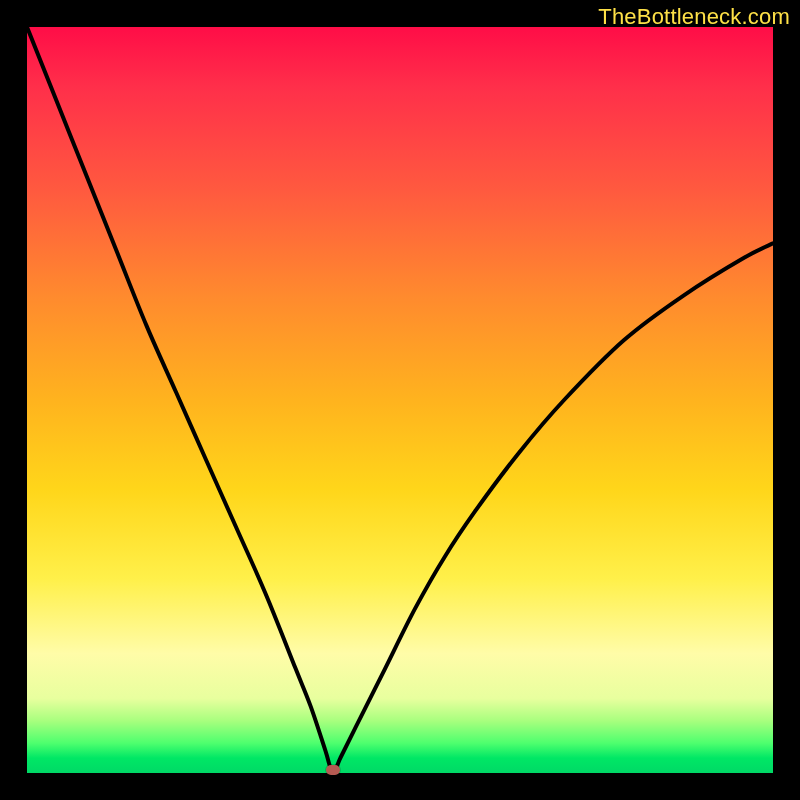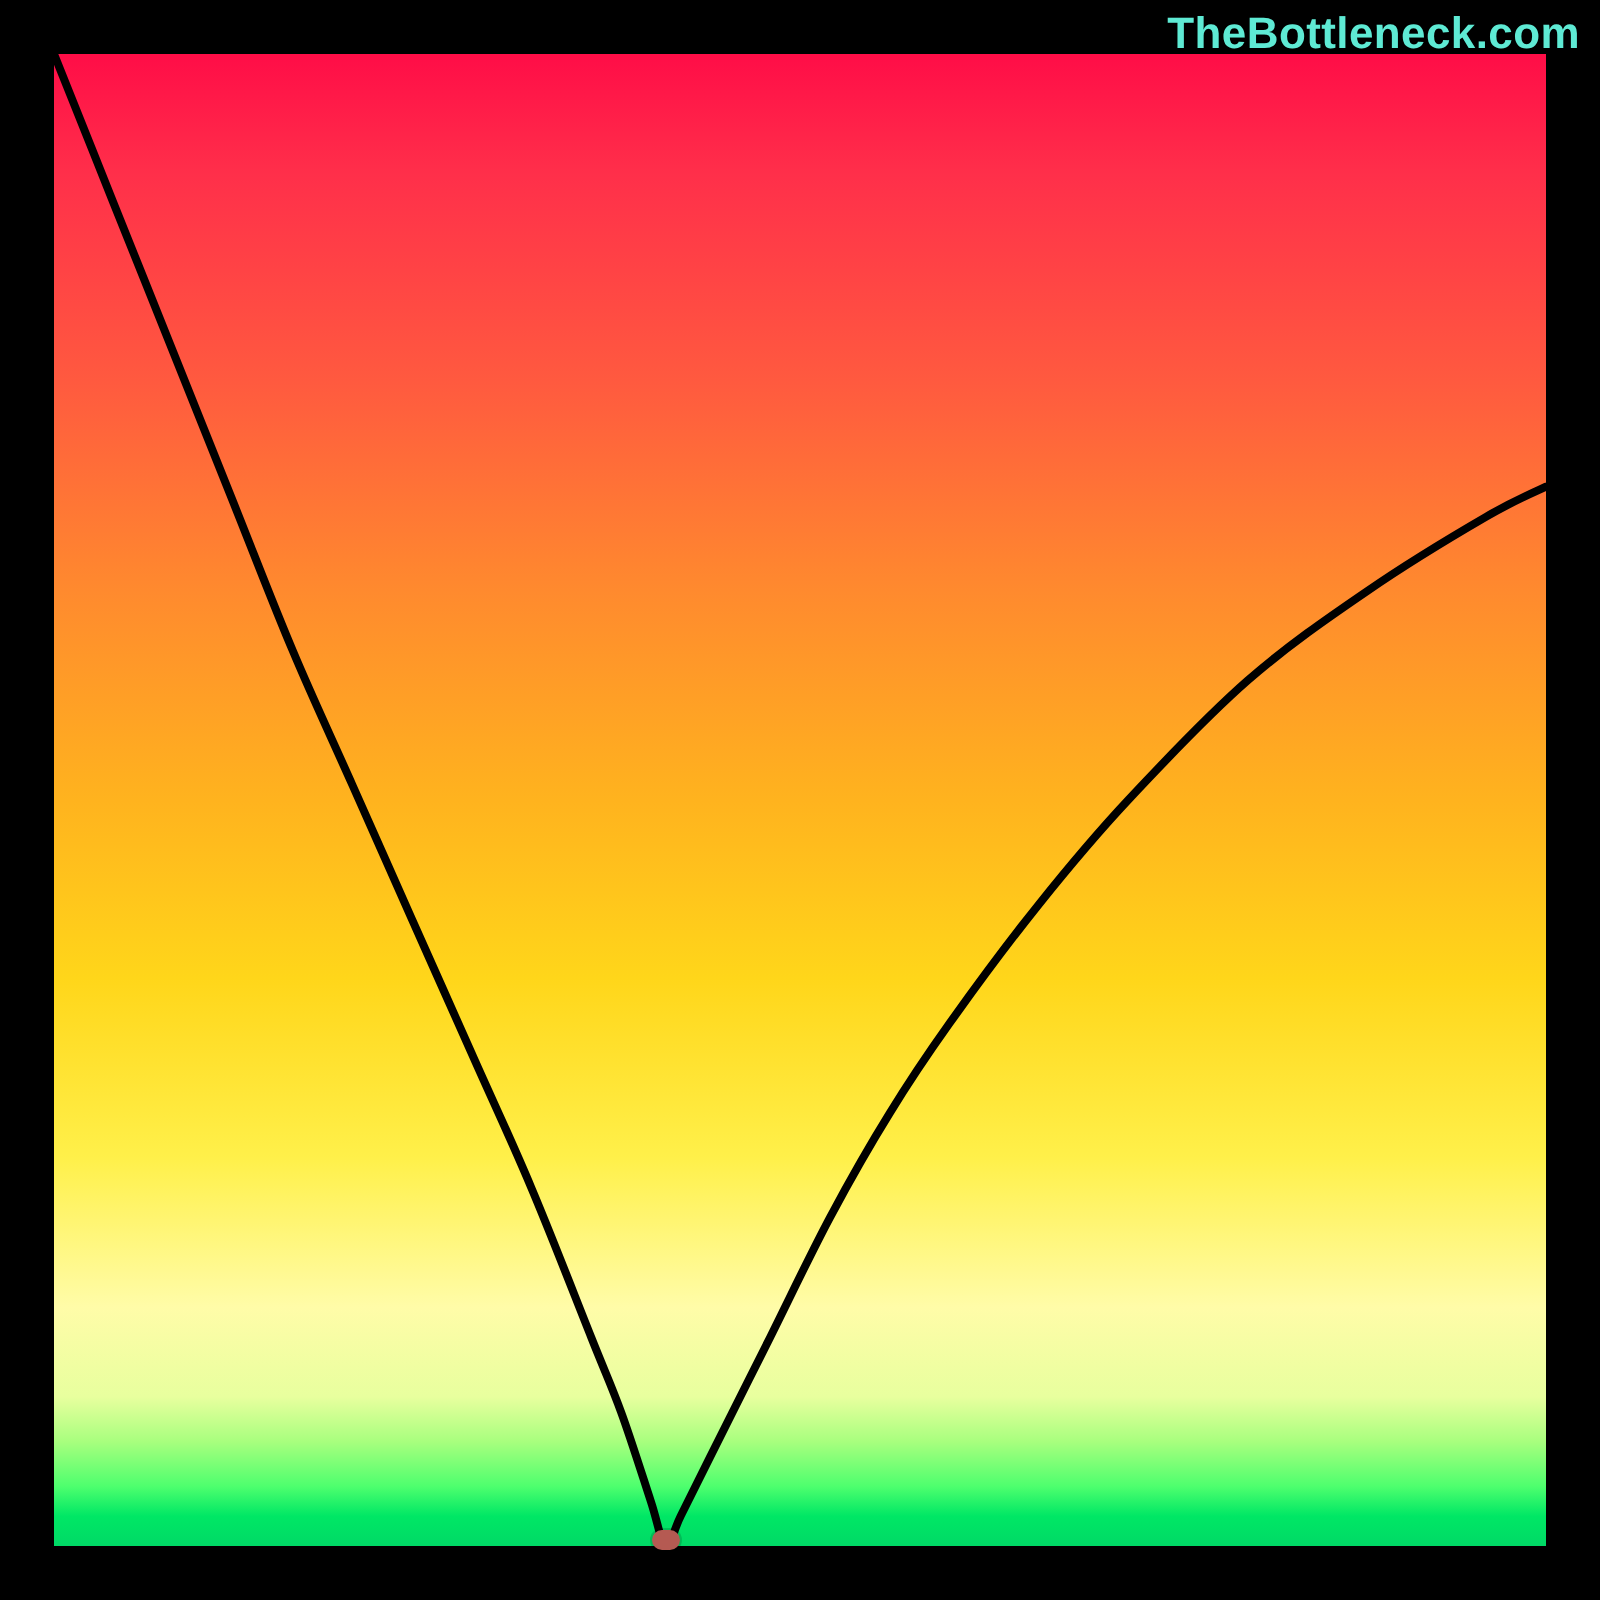--- a/index.html
+++ b/index.html
@@ -38,23 +38,23 @@
       #a8ff7e 93%,
       #4eff6e 96%,
       #00e765 98%,
       #00d966 100%
     );
   }
   .watermark {
     position: absolute;
     top: 4px;
     right: 10px;
-    color: #5eead4;
+    color: #fde047;
     font-size: 22px;
-    font-weight: 700;
+    font-weight: 400;
     letter-spacing: 0.2px;
     user-select: none;
   }
   svg.curve {
     position: absolute;
     left: 0;
     top: 0;
     width: 746px;
     height: 746px;
     overflow: visible;

